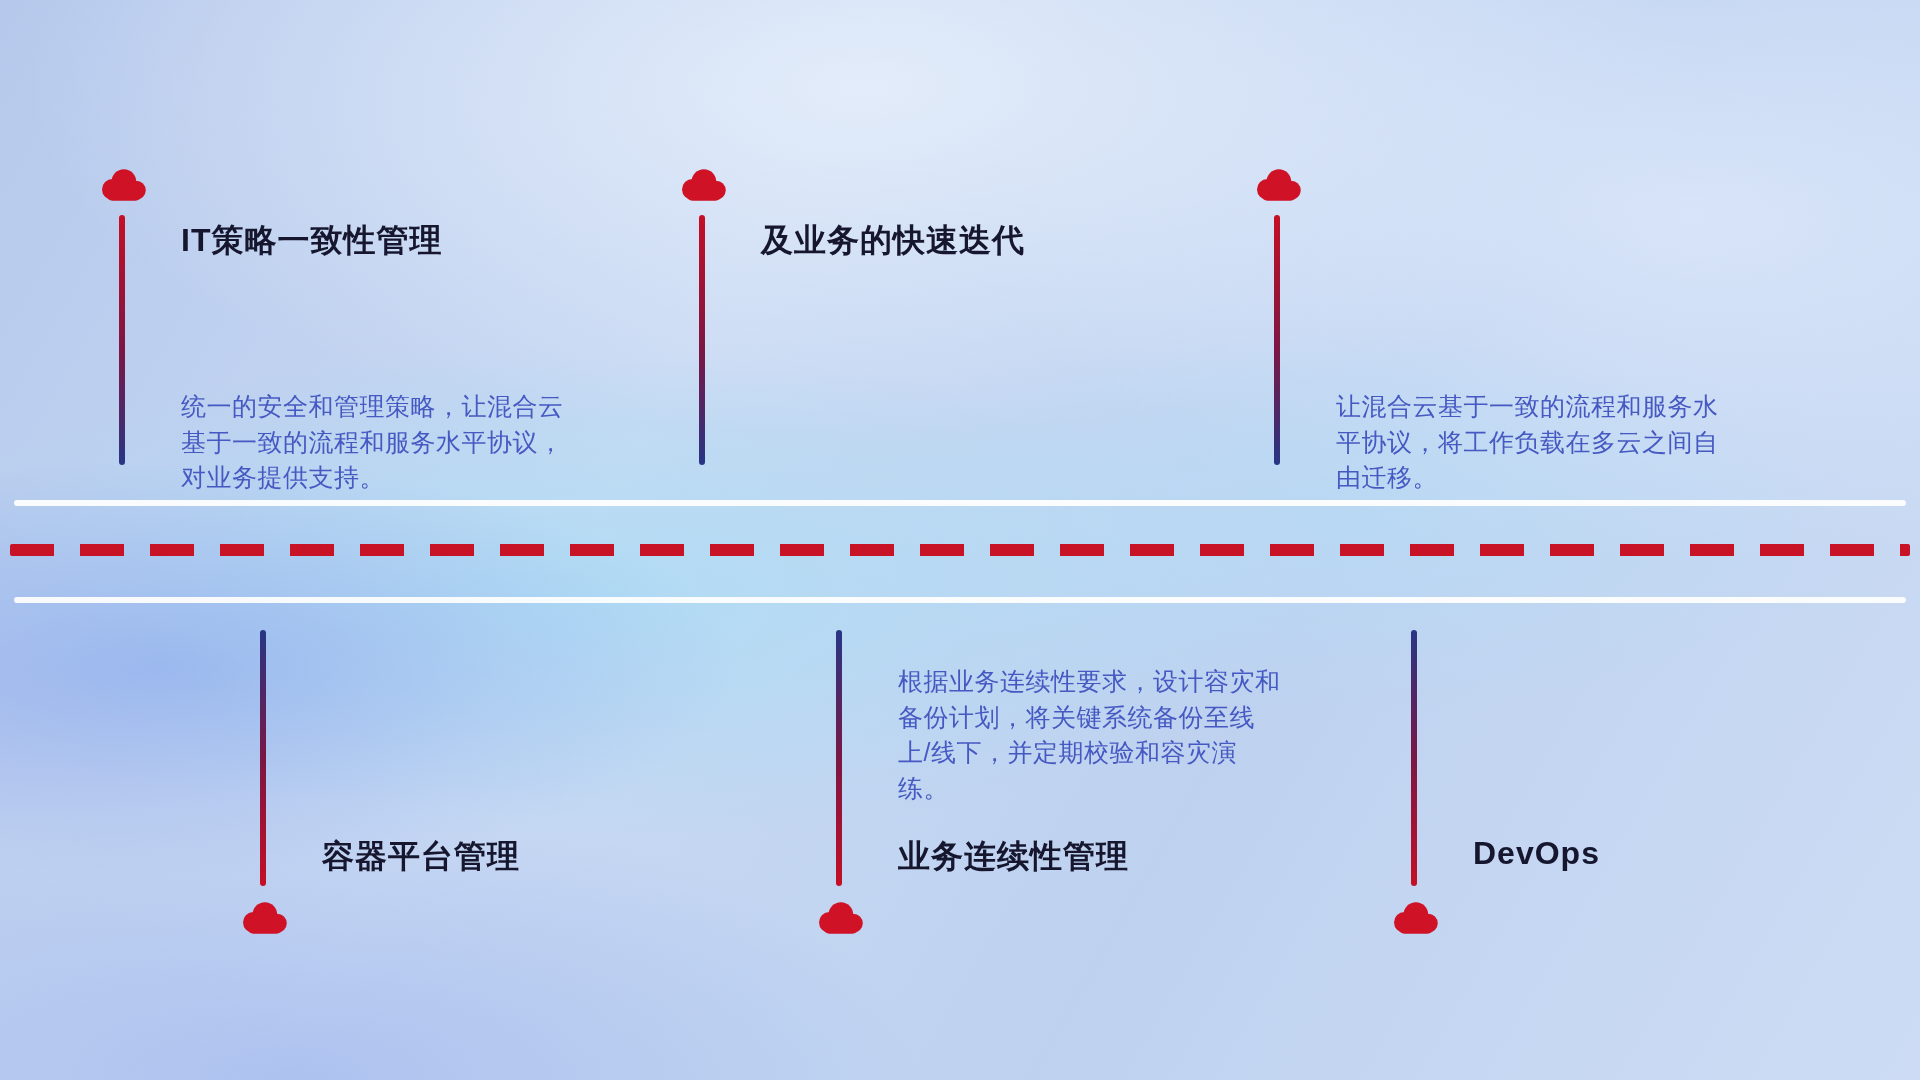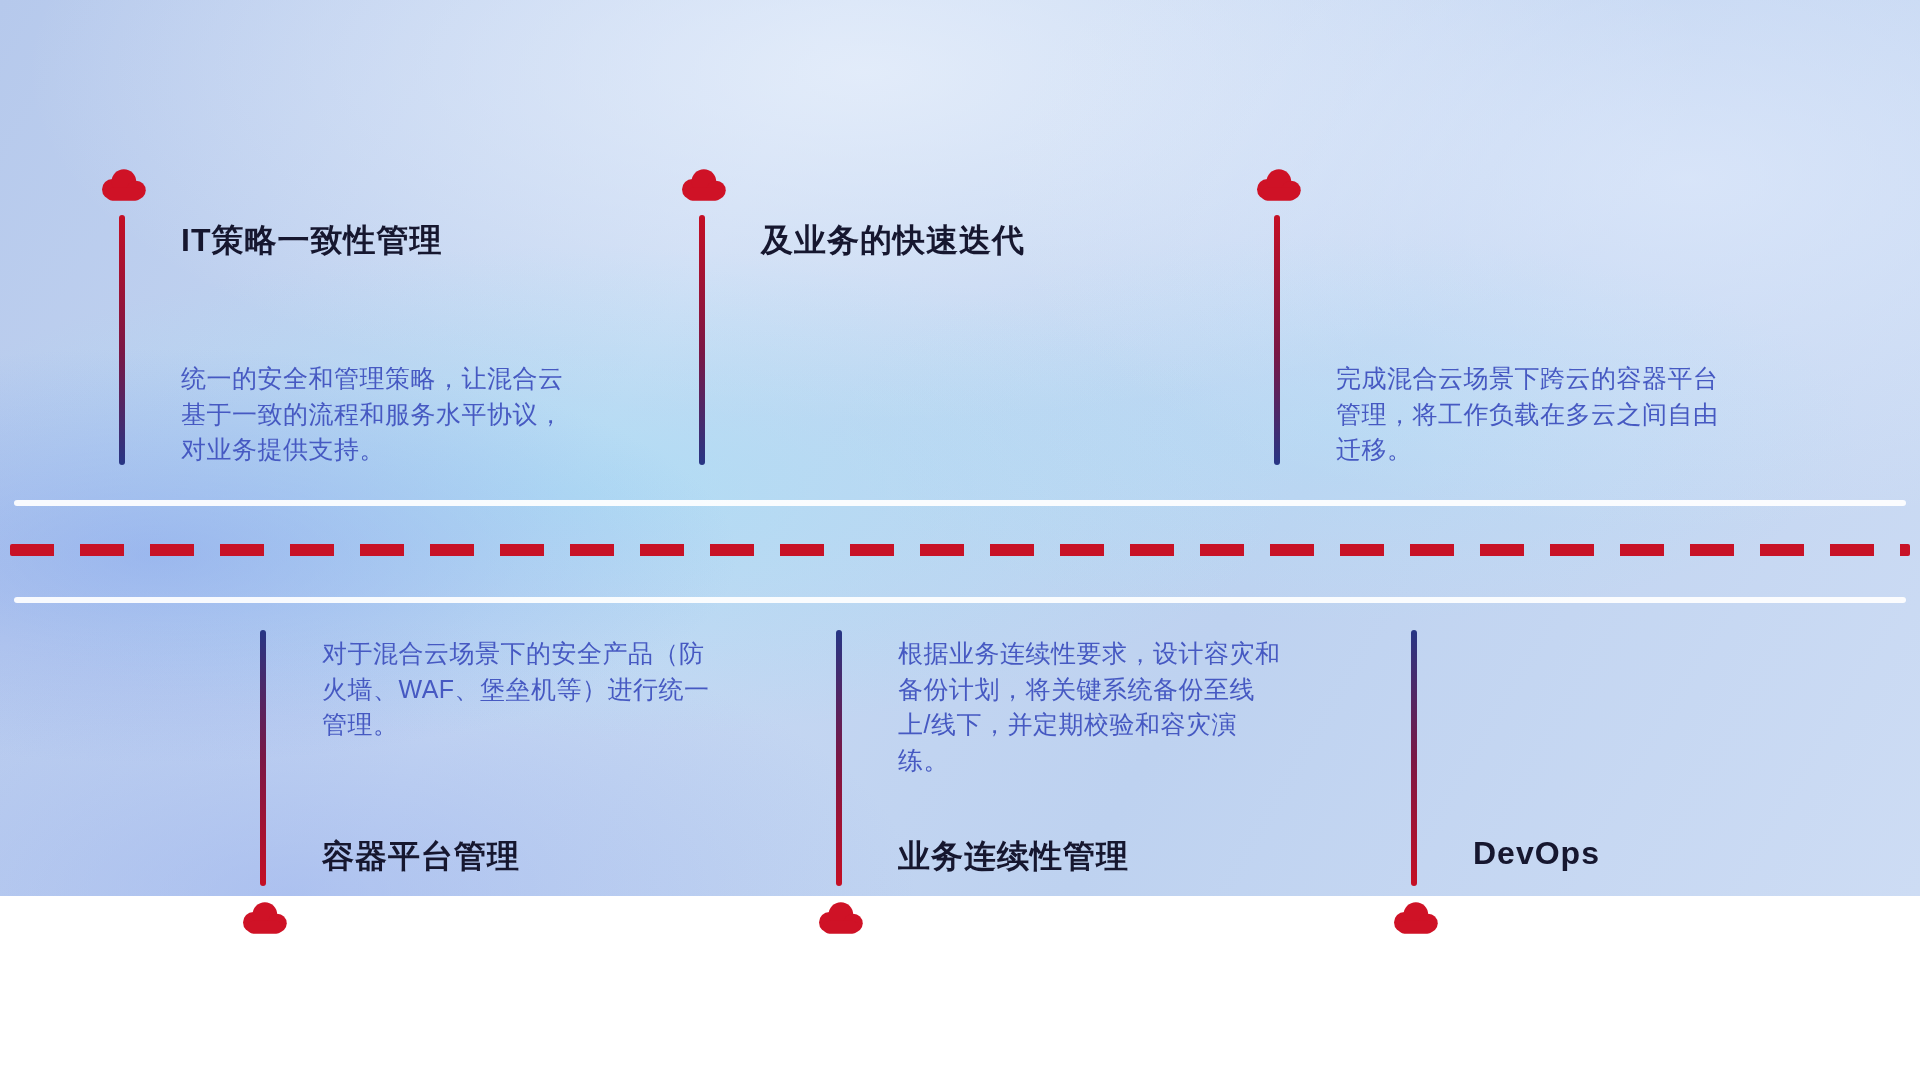--- a/index.html
+++ b/index.html
@@ -4,21 +4,21 @@
 <style>
   * { box-sizing: border-box; margin: 0; padding: 0; }
   html, body { width: 1920px; height: 1080px; }
   body {
     font-family: "Liberation Sans", "DejaVu Sans", sans-serif;
     overflow: hidden;
   }
   .stage {
     position: relative;
     width: 1920px;
-    height: 896px;
+    height: 1080px;
     background:
       radial-gradient(900px 320px at 8% 62%, rgba(125,155,235,0.50), transparent 65%),
       radial-gradient(1100px 380px at 30% 55%, rgba(150,225,245,0.45), transparent 65%),
       radial-gradient(800px 300px at 70% 48%, rgba(170,230,250,0.30), transparent 65%),
       radial-gradient(1000px 500px at 88% 20%, rgba(225,235,252,0.70), transparent 70%),
       radial-gradient(1200px 500px at 45% 8%, rgba(235,242,252,0.75), transparent 70%),
       radial-gradient(900px 400px at 15% 100%, rgba(140,165,235,0.45), transparent 70%),
       linear-gradient(120deg, #b6c9ec 0%, #c8d9f3 35%, #bed2f0 65%, #cddcf4 100%);
     padding-left: 36px;
   }
@@ -75,20 +75,21 @@
   .item.bottom .item-title { top: 205px; }
 
   .item-desc {
     position: absolute;
     left: 86px;
     width: 388px;
     font-size: 25px;
     line-height: 1.42;
     color: #4659c2;
     letter-spacing: 0.5px;
+    margin-top: 28px;
   }
   .item.top .item-desc { top: 196px; }
   .item.bottom .item-desc { top: 6px; }
 
   
   #top-1 { left: 95px;  top: 165px; }
   #top-2 { left: 675px; top: 165px; }
   #top-3 { left: 1250px; top: 165px; }
   #bottom-1 { left: 236px;  top: 630px; }
   #bottom-2 { left: 812px;  top: 630px; }
@@ -133,34 +134,33 @@
   <div class="item top" id="top-3">
     <span class="cloud">
       <svg viewBox="0 0 64 44" fill="#cf1226">
         <circle cx="20" cy="27" r="12"></circle>
           <circle cx="33" cy="18" r="14"></circle>
           <circle cx="47" cy="28" r="11"></circle>
         <rect x="13" y="25" width="40" height="15" rx="7"></rect>
       </svg>
     </span>
     <span class="vline"></span>
-    <div class="item-desc">完成混合云场景下跨云的容器平台管理，将工作负载在多云之间自由迁移。</div>
+    <div class="item-desc">让混合云基于一致的流程和服务水平协议，将工作负载在多云之间自由迁移。</div>
   </div>
 
   <div class="item bottom" id="bottom-1">
     <span class="vline"></span>
     <span class="cloud">
       <svg viewBox="0 0 64 44" fill="#cf1226">
         <circle cx="20" cy="27" r="12"></circle>
           <circle cx="33" cy="18" r="14"></circle>
           <circle cx="47" cy="28" r="11"></circle>
         <rect x="13" y="25" width="40" height="15" rx="7"></rect>
       </svg>
     </span>
-    <div class="item-desc">对于混合云场景下的安全产品（防火墙、WAF、堡垒机等）进行统一管理。</div>
     <div class="item-title">容器平台管理</div>
   </div>
 
   <div class="item bottom" id="bottom-2">
     <span class="vline"></span>
     <span class="cloud">
       <svg viewBox="0 0 64 44" fill="#cf1226">
         <circle cx="20" cy="27" r="12"></circle>
           <circle cx="33" cy="18" r="14"></circle>
           <circle cx="47" cy="28" r="11"></circle>

